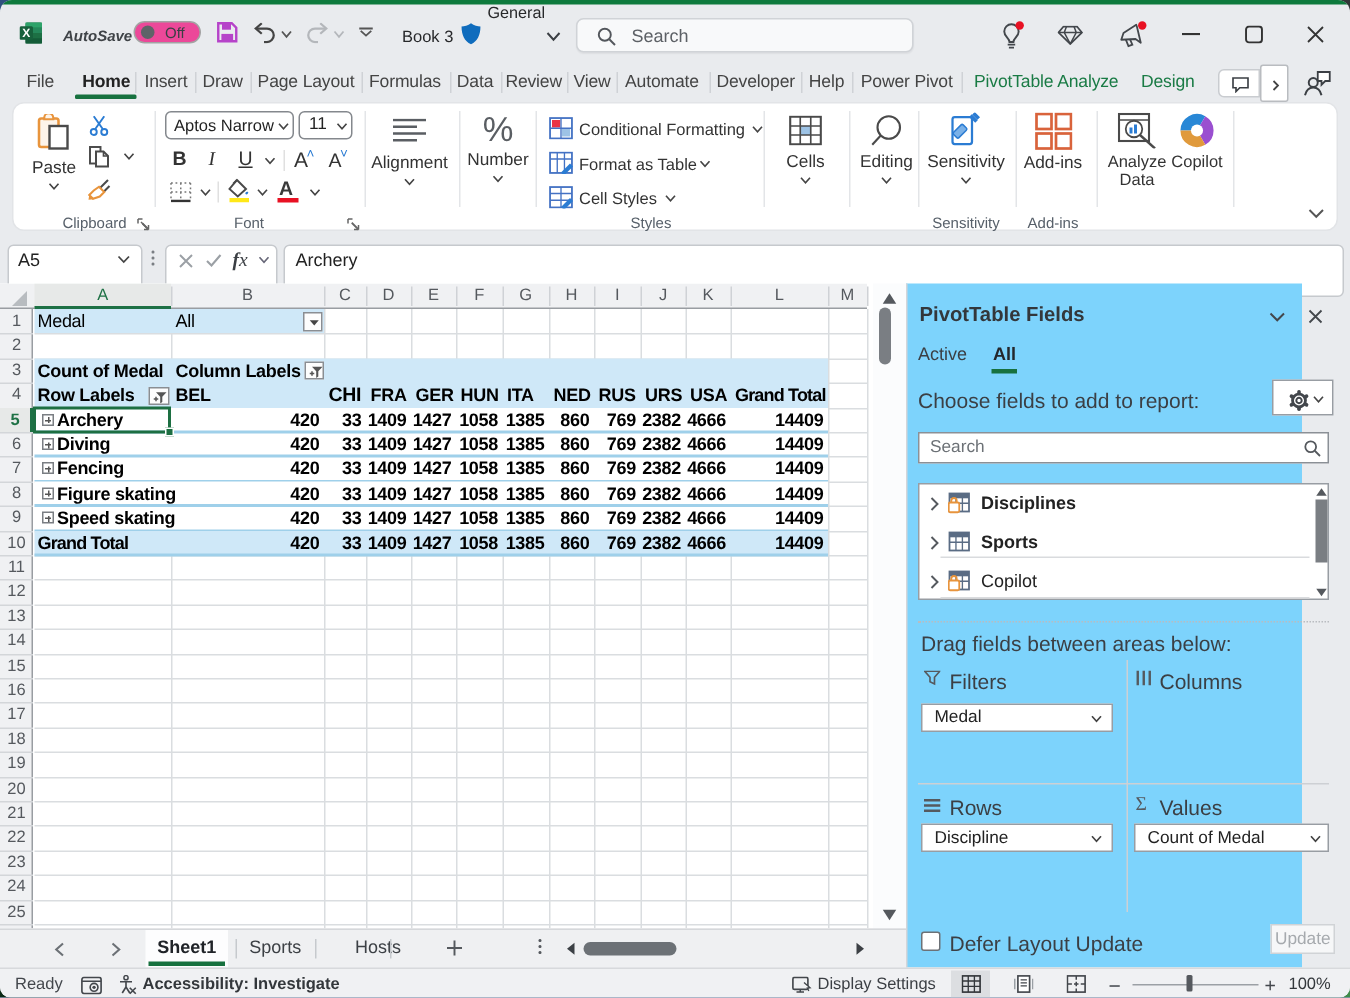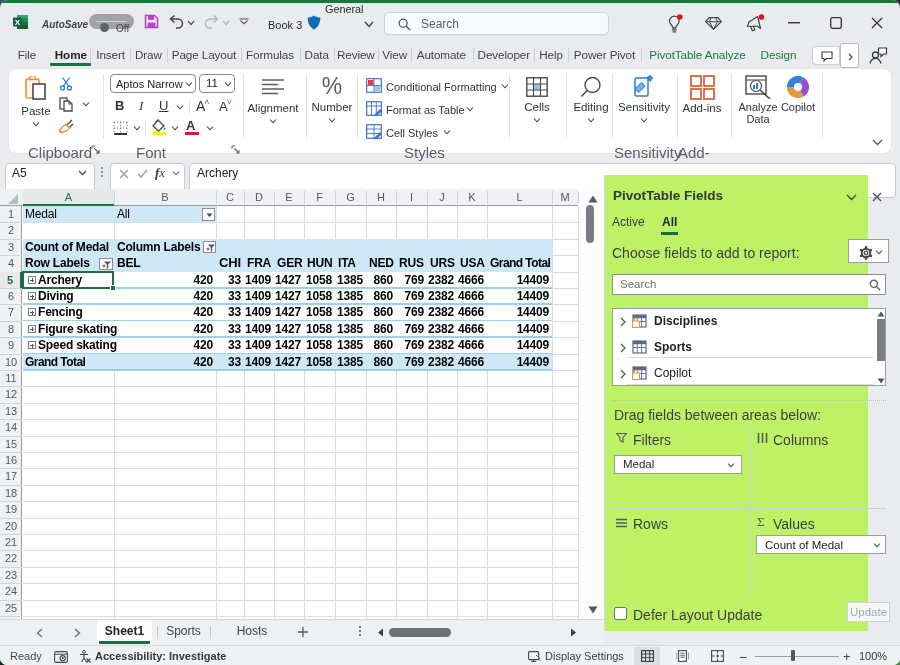--- a/index.html
+++ b/index.html
@@ -11,30 +11,30 @@
 
 #titlebar { position:absolute; left:0; top:3px; width:900px; height:39px; }
 .tb-txt { position:absolute; font-size:12px; color:#3b3f44; top:15px; }
 
 #tabrow { position:absolute; left:0; top:42px; width:900px; height:26px; }
 .rtab { position:absolute; top:2px; height:22px; line-height:22px; font-size:11.7px; color:#444; letter-spacing:-0.1px; }
 .tsep { position:absolute; top:6px; width:1px; height:14px; background:#cfd2d6; }
 
 #ribbon { position:absolute; left:8px; top:68px; width:884px; height:86px; background:#fff; border:1px solid #e2e4e7; border-radius:8px; }
 .gsep { position:absolute; top:5px; width:1px; height:64px; background:#e3e5e8; }
-.glabel { position:absolute; top:75px; font-size:15px; color:#57606a; text-align:left; }
+.glabel { position:absolute; top:75px; font-size:10px; color:#57606a; text-align:center; }
 .bigbtn { position:absolute; top:4px; text-align:center; font-size:11.5px; color:#333; }
 .launcher { position:absolute; top:76px; width:9px; height:9px; }
 
 #fbar { position:absolute; left:0; top:154px; width:900px; height:35px; }
 .fbox { position:absolute; top:9px; height:35px; background:#fff; border:1px solid #c6c9cd; border-radius:4px; font-size:12px; color:#222; }
 
 #grid { position:absolute; left:0; top:189px; width:582px; height:430px; background:#fff; overflow:hidden; }
 
-#panel { position:absolute; left:604px; top:175px; width:264px; height:456px; background:#bef264; border-left:1px solid #d4d6d9; }
+#panel { position:absolute; left:604px; top:189px; width:264px; height:456px; background:#7dd3fc; border-left:1px solid #d4d6d9; }
 .pbox { position:absolute; background:#fff; border:1px solid #989da3; font-size:11.5px; color:#222; }
 .ptxt { position:absolute; font-size:14px; color:#3b3f44; }
 
 #sheetbar { position:absolute; left:0; top:619px; width:604px; height:26px; background:#eff0f2; border-top:1px solid #d5d7da; }
 #statusbar { position:absolute; left:0; top:645px; width:900px; height:20px; background:#f0f1f3; border-top:1px solid #d7d9dc; }
 .sb-txt { position:absolute; font-size:11px; color:#43474c; top:4px; }
 </style>
 </head>
 <body>
 <div class="abs" style="left:0;top:0;width:60px;height:30px;background:#30507f;"></div>
@@ -48,21 +48,21 @@
   <svg class="abs" style="left:13px;top:11px;" width="16" height="16" viewBox="0 0 16 16">
     <rect x="4" y="1" width="11" height="14" rx="1" fill="#1d7044"></rect>
     <rect x="4" y="1" width="11" height="3.5" fill="#2ea36a"></rect>
     <rect x="4" y="4.5" width="11" height="3.5" fill="#25885a"></rect>
     <rect x="4" y="11.5" width="11" height="3.5" fill="#145c38"></rect>
     <rect x="0" y="3.5" width="9" height="9" rx="1" fill="#17613c"></rect>
     <text x="4.5" y="10.7" font-size="8" font-weight="bold" fill="#fff" text-anchor="middle" font-family="Liberation Sans">X</text>
   </svg>
   <div class="tb-txt" style="left:42px;font-size:10px;top:16px;font-weight:600;color:#3f4347;font-style:italic;">AutoSave</div>
   
-  <div class="abs" style="left:89px;top:11px;width:45px;height:15px;border:7px solid #a3a3a3;border-radius:8px;background:#bef264;">
+  <div class="abs" style="left:89px;top:11px;width:45px;height:15px;border:1px solid #a3a3a3;border-radius:8px;background:#ec4899;">
     <div class="abs" style="left:3.5px;top:1.8px;width:9.5px;height:9.5px;border-radius:50%;background:#5f6368;"></div>
     <div class="abs" style="left:20px;top:1.5px;font-size:10px;color:#3b3f44;">Off</div>
   </div>
   
   <svg class="abs" style="left:144px;top:11px;" width="15" height="15" viewBox="0 0 15 15">
     <path d="M1.5 1.5 h9 l3 3 v9 h-12 z" fill="none" stroke="#b643c9" stroke-width="1.6"></path>
     <rect x="4" y="1.8" width="6" height="4" fill="#b643c9"></rect>
     <rect x="3.6" y="8.6" width="7.8" height="4.6" fill="#b643c9"></rect>
   </svg>
   
@@ -770,20 +770,26 @@
         </svg>
   </div>
 
   <svg class="abs" style="left:11px;top:343px;" width="11" height="10" viewBox="0 0 11 10">
         <path d="M0 1.5 h11 M0 5 h11 M0 8.5 h11" stroke="#55595e" stroke-width="1.6"></path>
       </svg>
   <div class="ptxt" style="left:28px;top:341px;">Rows</div>
 
   <div class="abs" style="left:152px;top:339px;font-size:13px;color:#55595e;font-family:'Liberation Serif',serif;">Σ</div>
   <div class="ptxt" style="left:168px;top:341px;">Values</div>
+  <div class="pbox" style="left:9px;top:360.4px;width:128px;height:19px;">
+    <div class="abs" style="left:8px;top:2.5px;">Discipline</div>
+    <svg class="abs" style="left:112px;top:7px;" width="8" height="5" viewBox="0 0 8 5">
+          <path d="M1 0.5 L4 3.8 L7 0.5" fill="none" stroke="#444" stroke-width="1.1"></path>
+        </svg>
+  </div>
   <div class="pbox" style="left:151px;top:360.4px;width:130px;height:19px;">
     <div class="abs" style="left:8px;top:2.5px;">Count of Medal</div>
     <svg class="abs" style="left:116px;top:7px;" width="8" height="5" viewBox="0 0 8 5">
           <path d="M1 0.5 L4 3.8 L7 0.5" fill="none" stroke="#444" stroke-width="1.1"></path>
         </svg>
   </div>
 
   <div class="abs" style="left:9px;top:432px;width:13px;height:13px;background:#fff;border:1px solid #6c7176;border-radius:2px;"></div>
   <div class="ptxt" style="left:28px;top:432px;">Defer Layout Update</div>
   <div class="abs" style="left:242px;top:427px;width:43px;height:20px;border:1px solid #d0d3d6;background:#f6f7f8;font-size:11.5px;color:#a6aaae;text-align:center;line-height:19px;">Update</div>

